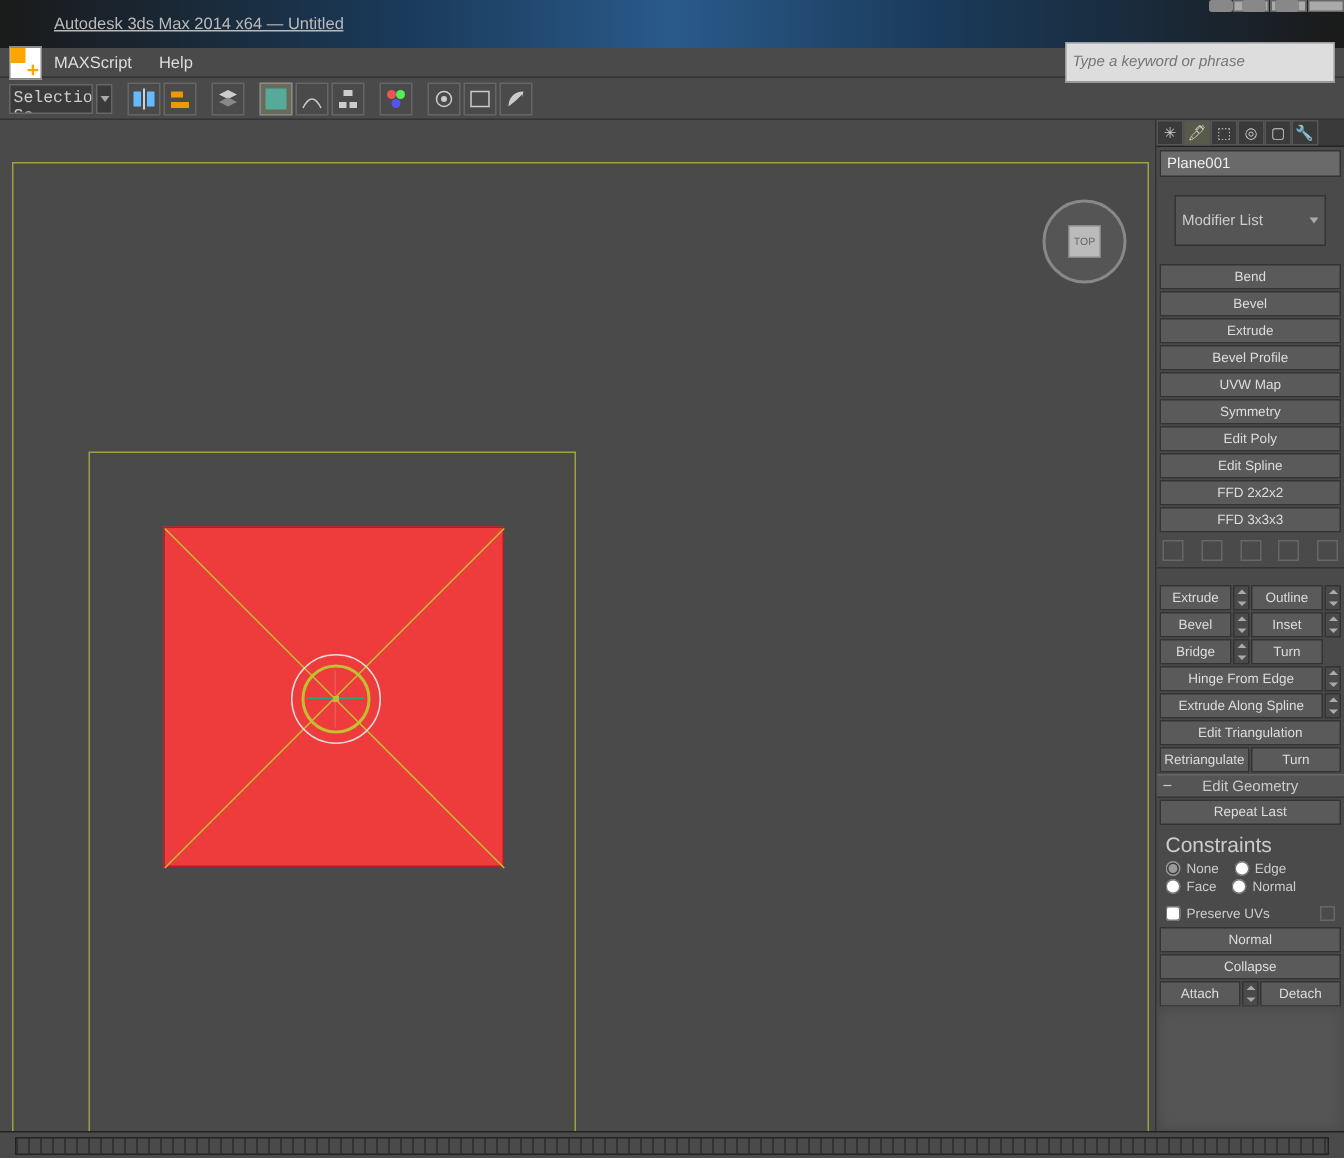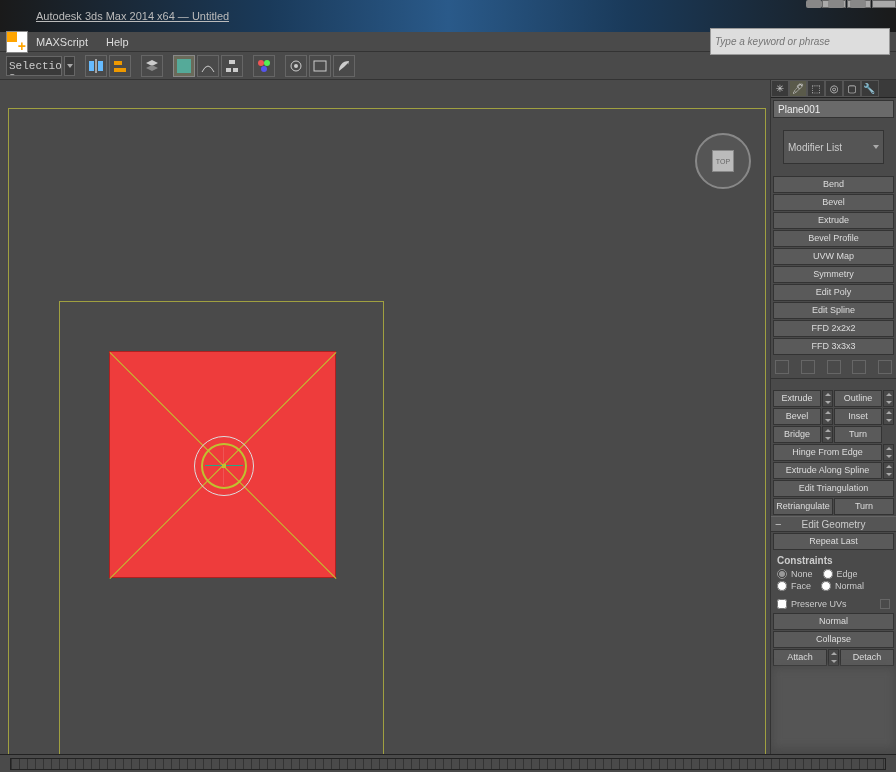--- a/index.html
+++ b/index.html
@@ -67,21 +67,21 @@
 .rp-section-header { background: #555; height: 16px; display: flex; align-items: center; justify-content: center; font-size: 10px; border-top: 1px solid #666; border-bottom: 1px solid #333; color: #ccc; position: relative; }
 .rp-section-header .toggle { position: absolute; left: 4px; font-size: 11px; }
 .rp-btn-spin-row { display: grid; grid-template-columns: 1fr 11px 1fr 11px; gap: 1px; margin: 1px 2px; }
 .rp-btn-spin-row2 { display: grid; grid-template-columns: 1fr 11px; gap: 1px; margin: 1px 2px; }
 .rp-spin { height: 17px; background: #4a4a4a; border: 1px solid #333; display: flex; flex-direction: column; }
 .rp-spin .up, .rp-spin .down { flex: 1; display: flex; align-items: center; justify-content: center; }
 .rp-spin .up::after { content: ""; border-left: 3px solid transparent; border-right: 3px solid transparent; border-bottom: 3px solid #aaa; }
 .rp-spin .down::after { content: ""; border-left: 3px solid transparent; border-right: 3px solid transparent; border-top: 3px solid #aaa; }
 .rp-full-btn { height: 17px; background: #5a5a5a; border: 1px solid #333; text-align: center; font-size: 9px; line-height: 15px; cursor: pointer; margin: 1px 2px; color: #ddd; }
 .rp-sub { padding: 2px 6px; }
-.rp-label { font-size: 10px; color: #ccc; padding: 2px 0; font-weight: bold; }
+.rp-label { font-size: 14px; color: #ccc; padding: 2px 0; }
 .rp-radio-row { display: flex; align-items: flex-start; gap: 4px; padding: 1px 0; font-size: 9px; }
 .rp-radio-row input[type="radio"], .rp-radio-row input[type="checkbox"] { width: 10px; height: 10px; accent-color: #999; }
 .rp-blur { height: 80px; background: #555; filter: blur(4px); margin: 2px; }
 
 
 .timeline { position: absolute; bottom: 0; left: 0; right: 0; height: 18px; background: #4a4a4a; border-top: 1px solid #222; }
 .timeline-ruler { position: absolute; left: 10px; right: 10px; bottom: 2px; height: 12px; background: repeating-linear-gradient(to right, #333 0, #333 1px, #4a4a4a 1px, #4a4a4a 8px); border: 1px solid #222; }
 
 
 .win-controls { position: absolute; right: 0; top: 0; display: flex; gap: 1px; }

